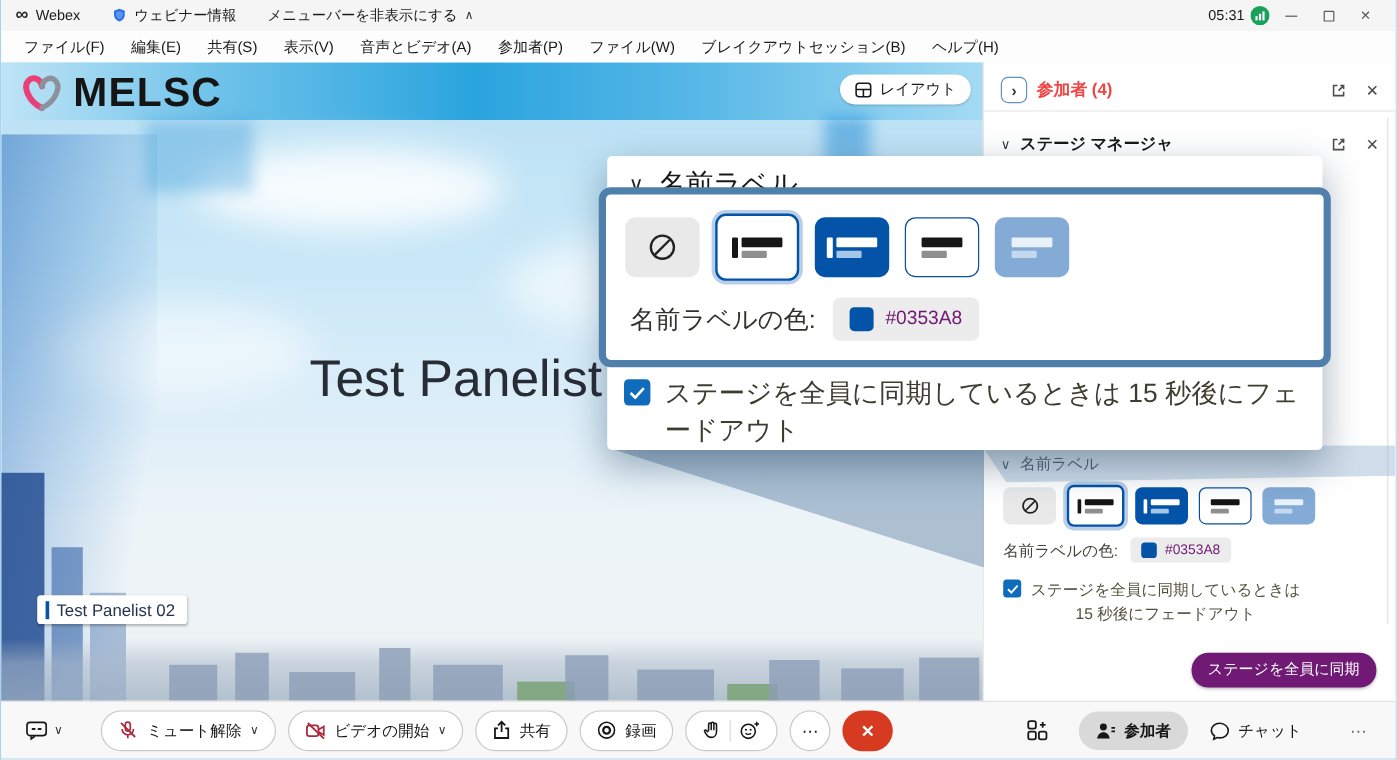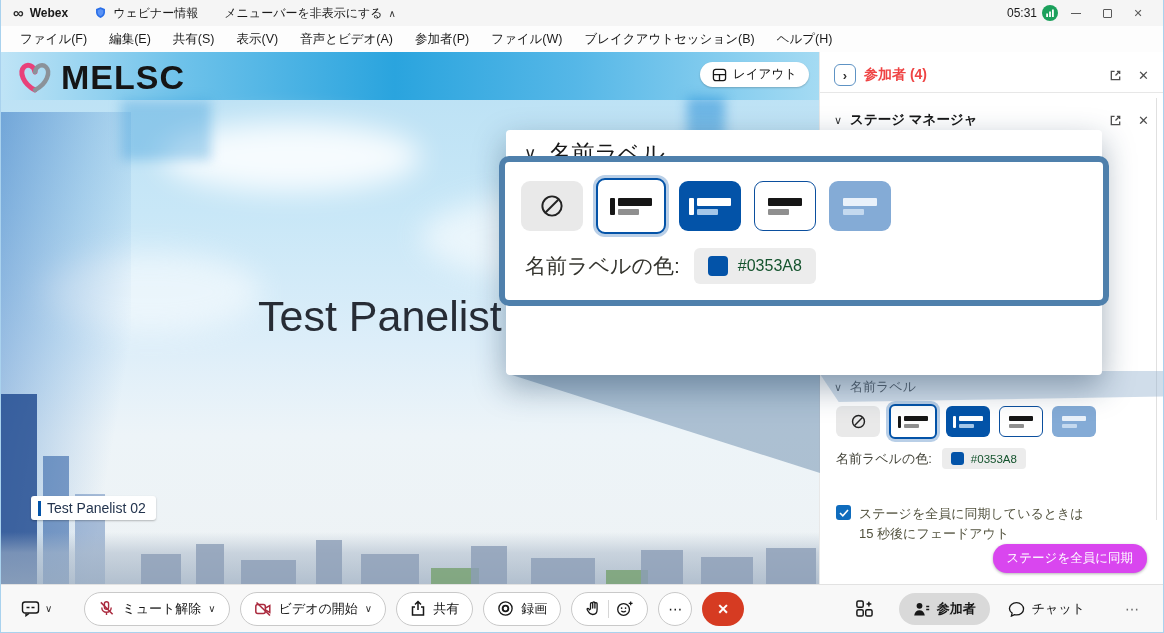--- a/index.html
+++ b/index.html
@@ -6,21 +6,21 @@
   body { font-family:"Liberation Sans", sans-serif; background:#ddd; }
   .app { position:relative; width:1164px; height:633px; background:#fff; overflow:hidden;
          border-left:1px solid #a9d2ee; border-right:1px solid #a9d2ee; border-bottom:1px solid #a9d2ee; }
 
   
   .titlebar { position:absolute; top:0; left:0; right:0; height:26px; background:#f5f5f5;
               display:flex; align-items:center; font-size:12px; color:#1a1a1a; }
   .tb-left { display:flex; align-items:center; gap:26px; padding-left:12px; flex:1; }
   .tb-group { display:flex; align-items:center; gap:6px; }
   .webex-mark { font-weight:bold; font-size:15px; line-height:12px; color:#2b2b2b; }
-  .webex-name { font-weight:bold; }
+  .webex-name { font-weight:normal; }
   .shield { width:13px; height:14px; }
   .tb-right { display:flex; align-items:center; gap:5px; padding-right:12px; }
   .conn { width:16px; height:16px; }
   .win-btn { width:26px; height:18px; display:flex; align-items:center; justify-content:center; color:#5a5a5a; font-size:11px; }
   .min-glyph { display:block; width:10px; border-top:1px solid #5a5a5a; }
   .max-glyph { display:block; width:9px; height:9px; border:1px solid #5a5a5a; border-radius:1px; }
 
   
   .menubar { position:absolute; top:26px; left:0; right:0; height:26px; background:#fdfdfd;
              display:flex; align-items:center; padding-left:8px; font-size:12.5px; color:#1a1a1a; }
@@ -71,26 +71,26 @@
   .p-scrollbar { position:absolute; right:6px; top:46px; bottom:64px; width:1px; background:#e0e0e0; }
 
   
   .sec-header { top:320px; height:30px; }
   .opt-row { position:absolute; left:16px; top:352px; display:flex; align-items:center; gap:9px; }
   .color-row { position:absolute; left:16px; top:396px; display:flex; align-items:center; gap:10px; }
   .color-label { font-size:13px; color:#44443a; }
   .color-pill { display:flex; align-items:center; gap:7px; background:#ececec; border-radius:4px; padding:4px 9px; }
   .swatch { background:#0353A8; border-radius:3px; }
   .swatch.sm { width:13px; height:13px; }
-  .hex { font-size:11.5px; color:#14532d; }
-  .chk-row { position:absolute; left:16px; top:452px; display:flex; gap:8px; }
+  .hex { font-size:11.5px; color:#701a75; }
+  .chk-row { position:absolute; left:16px; top:430px; display:flex; gap:8px;text-align:center; }
   .chk { flex:0 0 auto; border-radius:3px; background:#0F6CBD; display:flex; align-items:center; justify-content:center; }
   .chk.sm { width:15px; height:15px; margin-top:1px; }
   .chk-text { font-size:13px; line-height:20px; color:#52523e; }
-  .sync-btn { position:absolute; right:16px; top:492px; background:#d946ef; color:#fff; font-size:12.5px;
+  .sync-btn { position:absolute; right:16px; top:492px; background:#701a75; color:#fff; font-size:12.5px;
               border-radius:14px; padding:6px 14px; box-shadow:0 1px 3px rgba(0,0,0,.3); }
 
   
   .opt { position:relative; border-radius:8px; display:flex; align-items:center; justify-content:center; }
   .opt .grp { display:flex; gap:3px; }
   .opt .col { display:flex; flex-direction:column; gap:3px; align-items:flex-start; }
   .opt span { display:block; border-radius:1px; }
   
   .opt.sm { width:44px; height:31px; border-radius:6px; }
   .opt.sm .vbar { width:3px; height:12px; }
@@ -417,20 +417,28 @@
 
       <div class="mag-color-row">
         <span class="mag-color-label">名前ラベルの色:</span>
         <span class="mag-color-pill">
           <span class="swatch lg2"></span>
           <span class="hex lg2">#0353A8</span>
         </span>
       </div>
     </div>
 
+    <div class="mag-chk-row">
+      <span class="chk lg2">
+        <svg width="14" height="11" viewBox="0 0 10 8">
+          <path d="M1 4l2.8 2.8L9 1" fill="none" stroke="#fff" stroke-width="1.6"></path>
+        </svg>
+      </span>
+      <span class="mag-chk-text">ステージを全員に同期しているときは 15 秒後にフェードアウト</span>
+    </div>
   </div>
 
   <div class="toolbar">
     <div class="cc-group">
       <svg width="19" height="17" viewBox="0 0 19 17">
         <rect x="1.5" y="2" width="16" height="11" rx="2.5" fill="none" stroke="#171717" stroke-width="1.4"></rect>
         <path d="M5 13.5v2.2l3-2.2" fill="none" stroke="#171717" stroke-width="1.4"></path>
         <path d="M5.5 7.5h3 M10.5 7.5h3" stroke="#171717" stroke-width="1.6"></path>
       </svg>
       <span class="sm-chev">∨</span>

